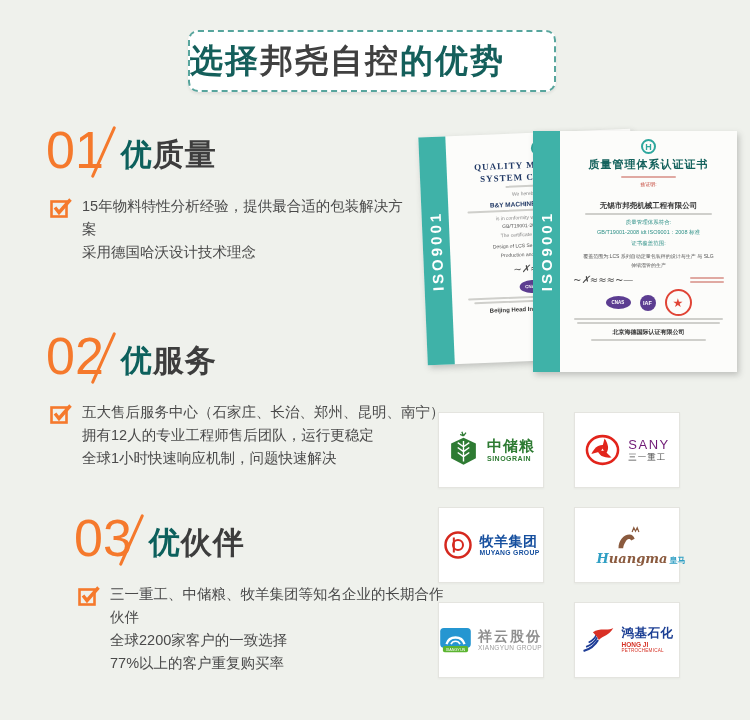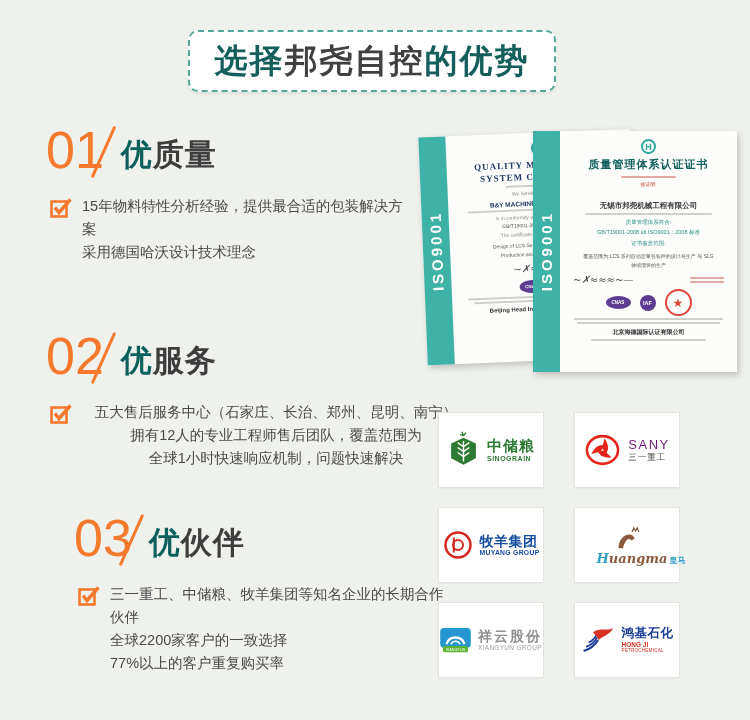--- a/index.html
+++ b/index.html
@@ -5,21 +5,21 @@
   * { margin:0; padding:0; box-sizing:border-box; }
   html,body { width:750px; height:720px; }
   body { font-family:"Liberation Sans", sans-serif; background:#eff1ec; position:relative; overflow:hidden; }
 
   .page { position:absolute; inset:0; width:750px; height:720px; background:#eff1ec; }
 
   
   .title-box {
     position:absolute; left:188px; top:30px; width:368px; height:62px;
     background:#ffffff; border:2px dashed #57a59d; border-radius:10px;
-    display:flex; align-items:center; justify-content:center;
+    display:flex; align-items:center; justify-content:flex-start;
     box-shadow:0 2px 3px rgba(0,0,0,.07);
     font-size:33px; font-weight:bold; letter-spacing:2px; white-space:nowrap;
   }
   .t-teal   { color:#145f5b; }
   .t-orange { color:#404040; }
 
   
   .sec { position:absolute; left:46px; }
   .sec-head { display:flex; align-items:flex-start; height:58px; }
   .num  { font-size:52px; line-height:52px; color:#f5792c; font-weight:400; }
@@ -111,34 +111,34 @@
         <rect x="1.5" y="4.5" width="15" height="15" fill="none" stroke="#f5792c" stroke-width="2.6"></rect>
         <path d="M5 10.5 L9 15.5 L20.5 2.5" fill="none" stroke="#f5792c" stroke-width="3.4"></path>
       </svg>
       <div class="texts">
         <div>15年物料特性分析经验，提供最合适的包装解决方案</div>
         <div>采用德国哈沃设计技术理念</div>
       </div>
     </div>
   </div>
 
-  <div class="sec w2" style="top:330px;text-align:center;">
+  <div class="sec w2" style="top:330px;">
     <div class="sec-head">
       <span class="num">02</span>
       <span class="slash"></span>
       <span class="sec-title"><span class="accent">优</span><span>服务</span></span>
     </div>
     <div class="list">
       <svg class="check-icon" width="23" height="21" viewBox="0 0 23 21">
         <rect x="1.5" y="4.5" width="15" height="15" fill="none" stroke="#f5792c" stroke-width="2.6"></rect>
         <path d="M5 10.5 L9 15.5 L20.5 2.5" fill="none" stroke="#f5792c" stroke-width="3.4"></path>
       </svg>
       <div class="texts">
         <div>五大售后服务中心（石家庄、长治、郑州、昆明、南宁）</div>
-        <div>拥有12人的专业工程师售后团队，覆盖范围为</div>
+        <div>拥有12人的专业工程师售后团队，运行更稳定</div>
         <div>全球1小时快速响应机制，问题快速解决</div>
       </div>
     </div>
   </div>
 
   <div class="sec w3" style="top:512px;margin-left:28px;">
     <div class="sec-head">
       <span class="num">03</span>
       <span class="slash"></span>
       <span class="sec-title"><span class="accent">优</span><span>伙伴</span></span>

